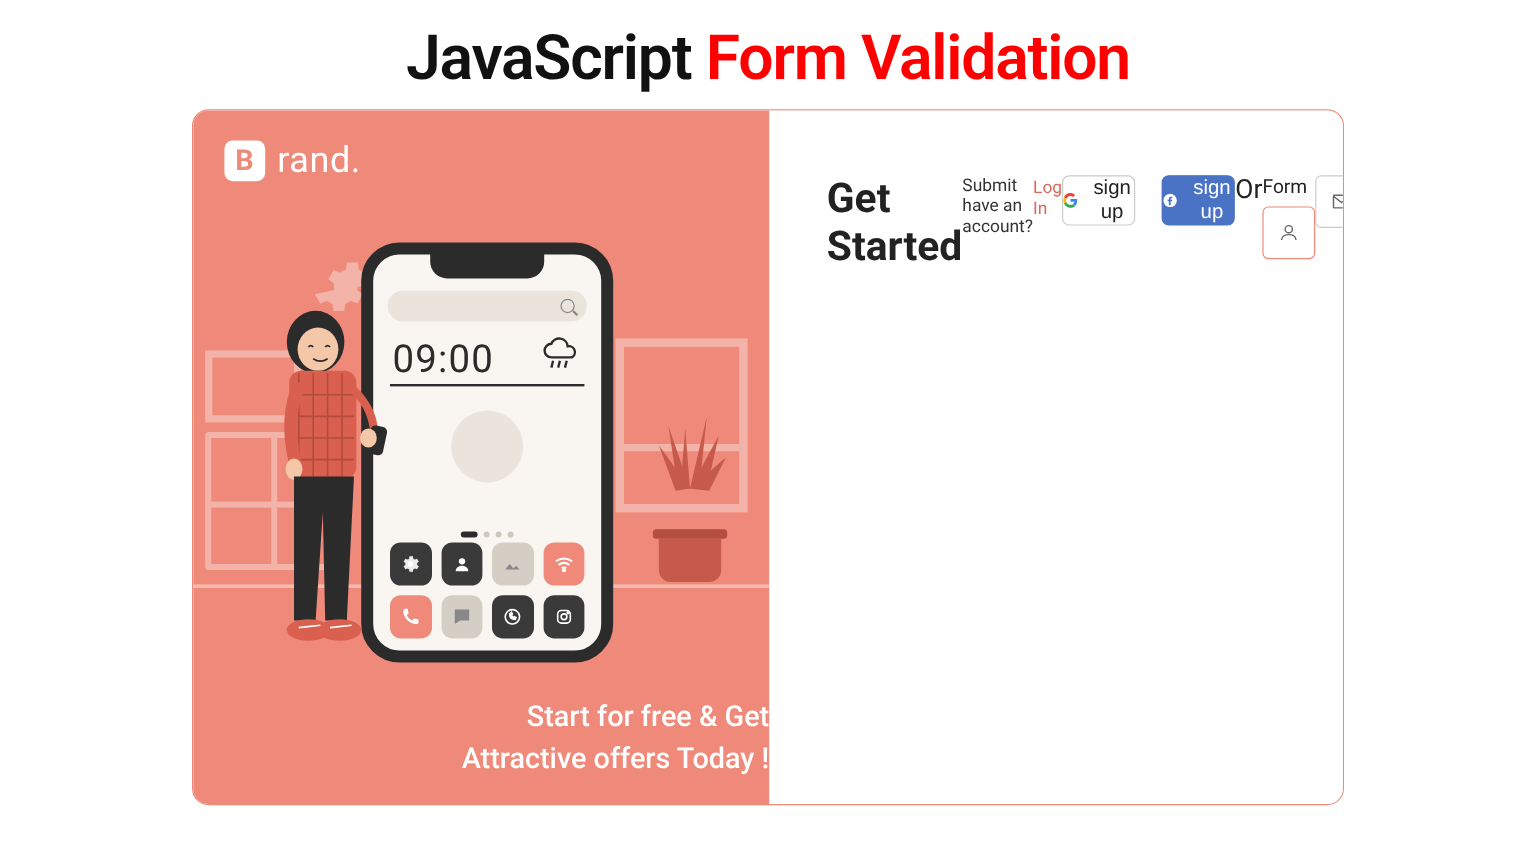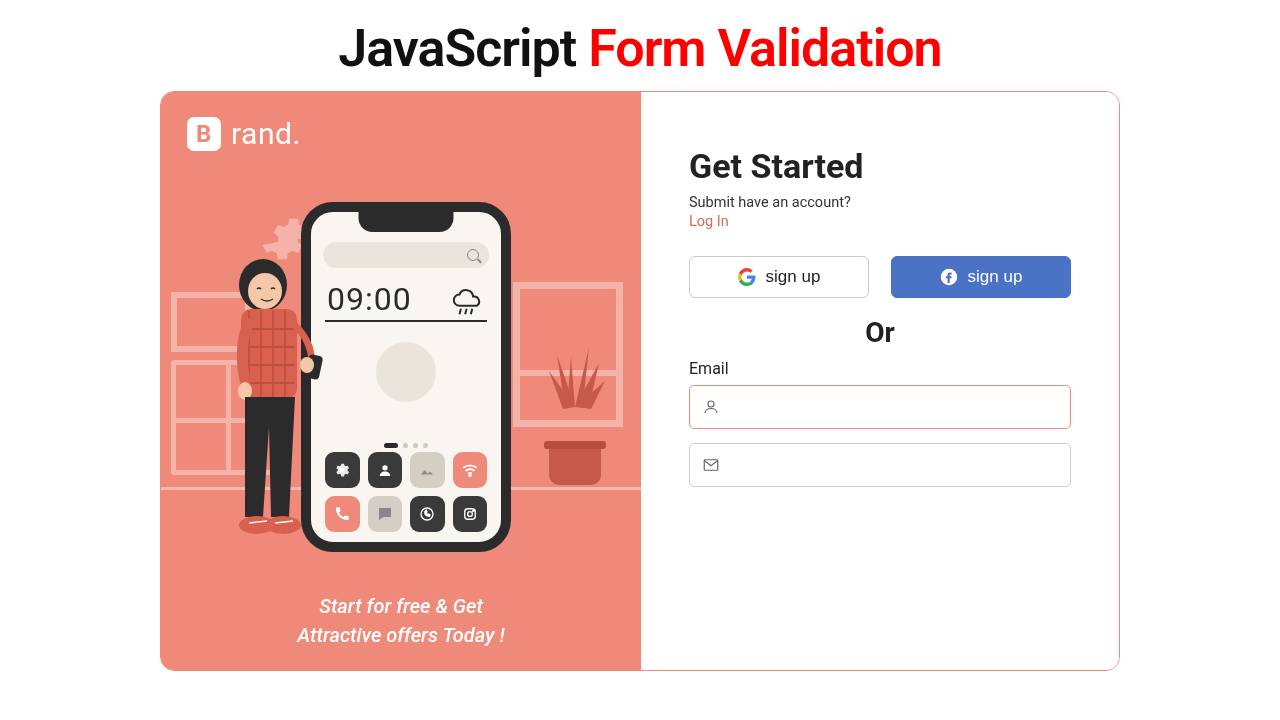--- a/index.html
+++ b/index.html
@@ -49,32 +49,31 @@
     display: flex; align-items: center; justify-content: center;
     font-weight: 700; font-size: 24px;
   }
   .illus {
     position: absolute;
     top: 90px; left: 0; right: 0; bottom: 90px;
   }
   .tagline {
     position: absolute;
     bottom: 20px; left: 0; right: 0;
-    text-align: center;
-    font-size: 20px;
+    text-align: right;
+    font-size: 24px;
     font-weight: 500;
     line-height: 1.45;
-    font-style: italic;
   }
   .right {
     flex: 1;
     background: #fff;
     padding: 54px 48px 30px 48px;
     display: flex;
-    flex-direction: column;
+    flex-direction: row;
   }
   .headline {
     font-size: 34px;
     font-weight: 700;
     color: #222;
     margin-bottom: 8px;
   }
   .sub {
     font-size: 14.5px;
     color: #333;
@@ -106,22 +105,22 @@
     background: #fff;
     color: #222;
   }
   .sbtn.fb {
     background: #4a72c5;
     border-color: #4a72c5;
     color: #fff;
   }
   .or {
     text-align: center;
-    font-size: 28px;
-    font-weight: 700;
+    font-size: 22px;
+    font-weight: 400;
     color: #222;
     margin-bottom: 10px;
   }
   .field { margin-bottom: 14px; }
   .label {
     font-size: 16px;
     color: #222;
     margin-bottom: 7px;
     display: block;
   }
@@ -174,21 +173,21 @@
   .search {
     position: absolute; top: 30px; left: 12px; right: 12px;
     height: 26px; background: #eae4dd; border-radius: 13px;
     display: flex; align-items: center; justify-content: flex-end;
     padding: 0 10px;
   }
   .search-icon { width: 12px; height: 12px; border: 1.6px solid #888; border-radius: 50%; position: relative; }
   .search-icon::after { content:''; position:absolute; width:5px; height:1.6px; background:#888; bottom:-2px; right:-4px; transform: rotate(45deg); }
   .time-row {
     position: absolute; top: 68px; left: 16px; right: 16px;
-    display: flex; align-items: flex-end; justify-content: space-between;
+    display: flex; align-items: flex-start; justify-content: space-between;
   }
   .time { font-size: 32px; color: #2b2b2b; font-weight: 400; letter-spacing: 1px; }
   .underline { position: absolute; top: 108px; left: 14px; right: 14px; height: 1.5px; background: #2b2b2b; }
   .circle { position: absolute; top: 130px; left: 50%; transform: translateX(-50%); width: 60px; height: 60px; background: #eae4dd; border-radius: 50%; }
   .app-grid {
     position: absolute; bottom: 54px; left: 14px; right: 14px;
     display: grid; grid-template-columns: repeat(4, 1fr); gap: 8px;
   }
   .app { height: 36px; border-radius: 9px; display:flex; align-items:center; justify-content:center; }
   .app svg { width: 18px; height: 18px; }
@@ -391,21 +390,21 @@
             <circle cx="12" cy="12" r="11" fill="#fff"></circle>
             <path fill="#4a72c5" d="M13.5 8.5h2V6h-2.3C11.4 6 10 7.2 10 9.2V11H8v2.5h2V20h3v-6.5h2.2l.3-2.5H13V9.5c0-.7.2-1 .5-1z"></path>
           </svg>
         <span>sign up</span>
       </button>
     </div>
 
     <div class="or">Or</div>
 
     <div class="field">
-      <label class="label">Email</label>
+      <label class="label">Form</label>
       <div class="input-wrap active">
         <svg viewBox="0 0 24 24">
             <circle cx="12" cy="8" r="4"></circle>
             <path d="M4 20c0-4 4-6 8-6s8 2 8 6"></path>
           </svg>
       </div>
     </div>
 
     <div class="field">
       <div class="input-wrap">

